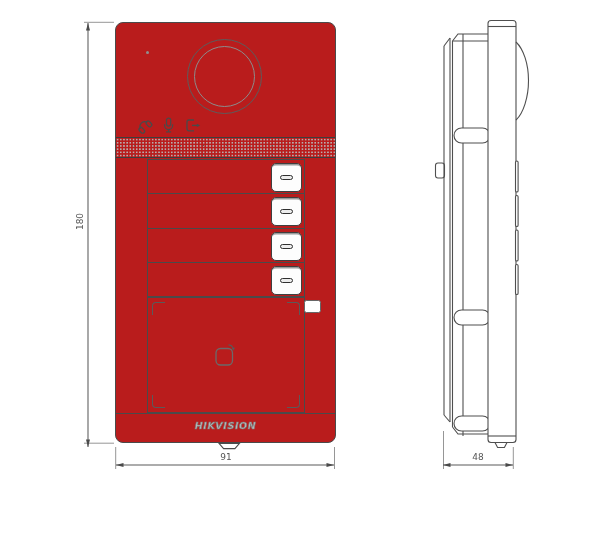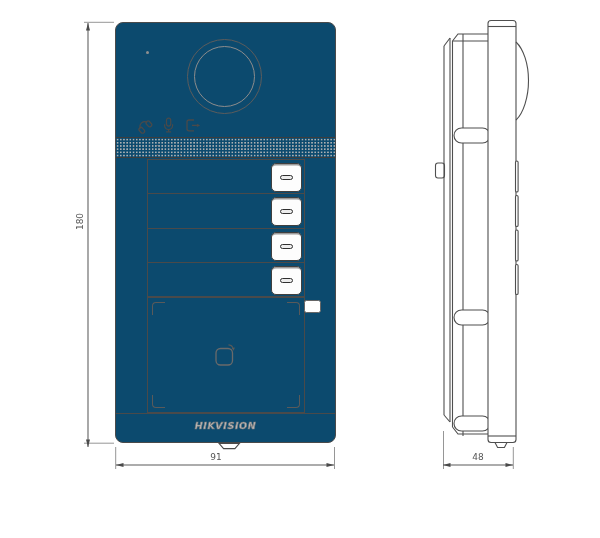--- a/index.html
+++ b/index.html
@@ -1,20 +1,20 @@
 <!DOCTYPE html>
 <html><head>
 <meta charset="utf-8">
 <style>
   html,body{margin:0;padding:0;background:#fff;}
   #canvas{position:relative;width:600px;height:538px;background:#ffffff;overflow:hidden;
           font-family:"DejaVu Sans", sans-serif;}
   
   #front-panel{position:absolute;left:115px;top:22px;width:221px;height:421px;
-    border:1.6px solid #4a4a4a;border-radius:8px;background:#0c4a6e;box-sizing:border-box;}
+    border:1.6px solid #4a4a4a;border-radius:8px;background:#b91c1c;box-sizing:border-box;}
   .mic-dot{position:absolute;left:30px;top:28px;width:3px;height:3px;border-radius:50%;background:#8f8f8f;}
   .cam-outer{position:absolute;left:71px;top:16px;width:75px;height:75px;border:1.7px solid #5c5c5c;
     border-radius:50%;box-sizing:border-box;display:flex;align-items:center;justify-content:center;}
   .cam-inner{width:61px;height:61px;border:1.2px solid #8c8c8c;border-radius:50%;box-sizing:border-box;}
   .icon-row{position:absolute;left:20px;top:94px;display:flex;align-items:center;gap:9px;}
   .icon-row svg{display:block;}
   .grille{position:absolute;left:0;right:0;top:114px;height:21px;box-sizing:border-box;
     border-top:1.8px solid #3d3d3d;border-bottom:1.8px solid #3d3d3d;
     background-image:
       radial-gradient(circle,#5a5a5a 0.7px,transparent 0.95px),
@@ -38,21 +38,21 @@
   .side-tab{position:absolute;left:188px;top:277px;width:17px;height:13px;background:#fff;
     border:1.2px solid #666;border-radius:2.5px;box-sizing:border-box;z-index:3;}
   .footer-line{position:absolute;left:0;right:0;top:390px;border-top:1.3px solid #4a4a4a;}
   .logo{position:absolute;left:0;right:0;top:397px;text-align:center;
     font-size:9.5px;font-weight:bold;font-style:italic;letter-spacing:0.6px;
     color:#b9b9b9;-webkit-text-stroke:0.65px #7a7a7a;}
   
   .dim-label{position:absolute;font-size:9px;color:#555;text-align:center;}
   #dim-height{left:63px;top:215px;width:34px;height:13px;line-height:13px;
     transform:rotate(-90deg);transform-origin:center;}
-  #dim-width{left:196px;top:452px;width:40px;}
+  #dim-width{left:206px;top:452px;width:40px;}
   #dim-depth{left:458px;top:452px;width:40px;}
   svg.layer{position:absolute;pointer-events:none;}
   #overlay{left:0;top:0;z-index:10;}
   #side-view{left:430px;top:15px;}
 </style>
 </head>
 <body>
 
 <div id="canvas">
 

